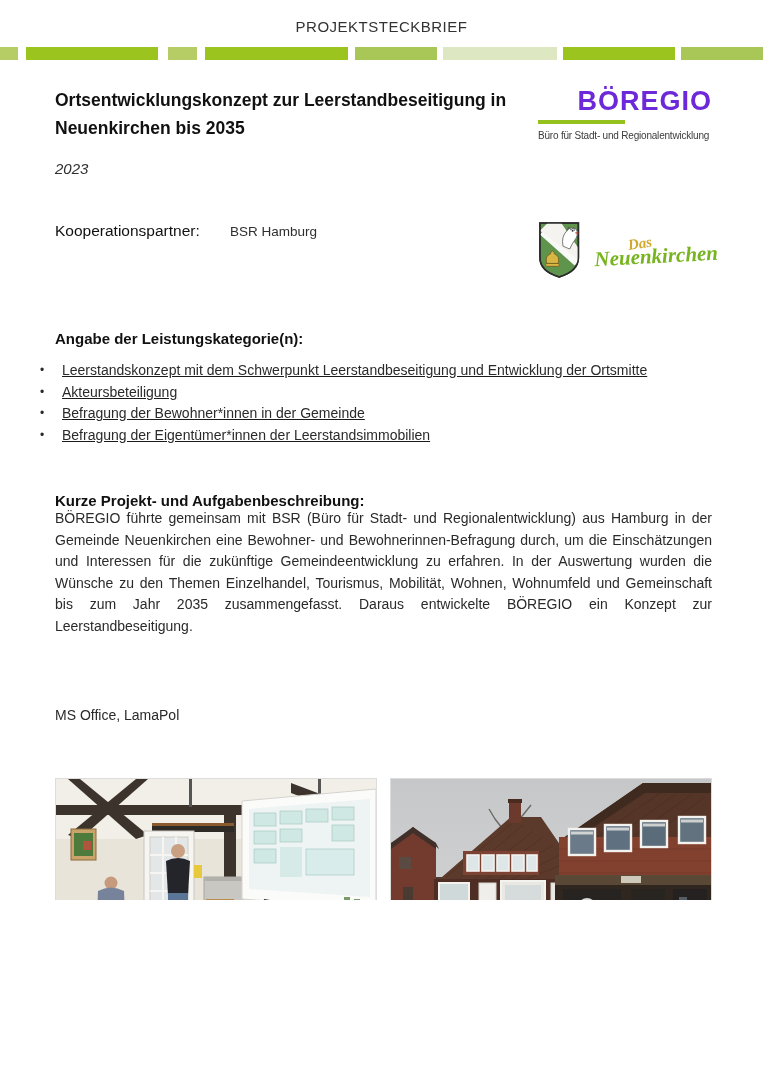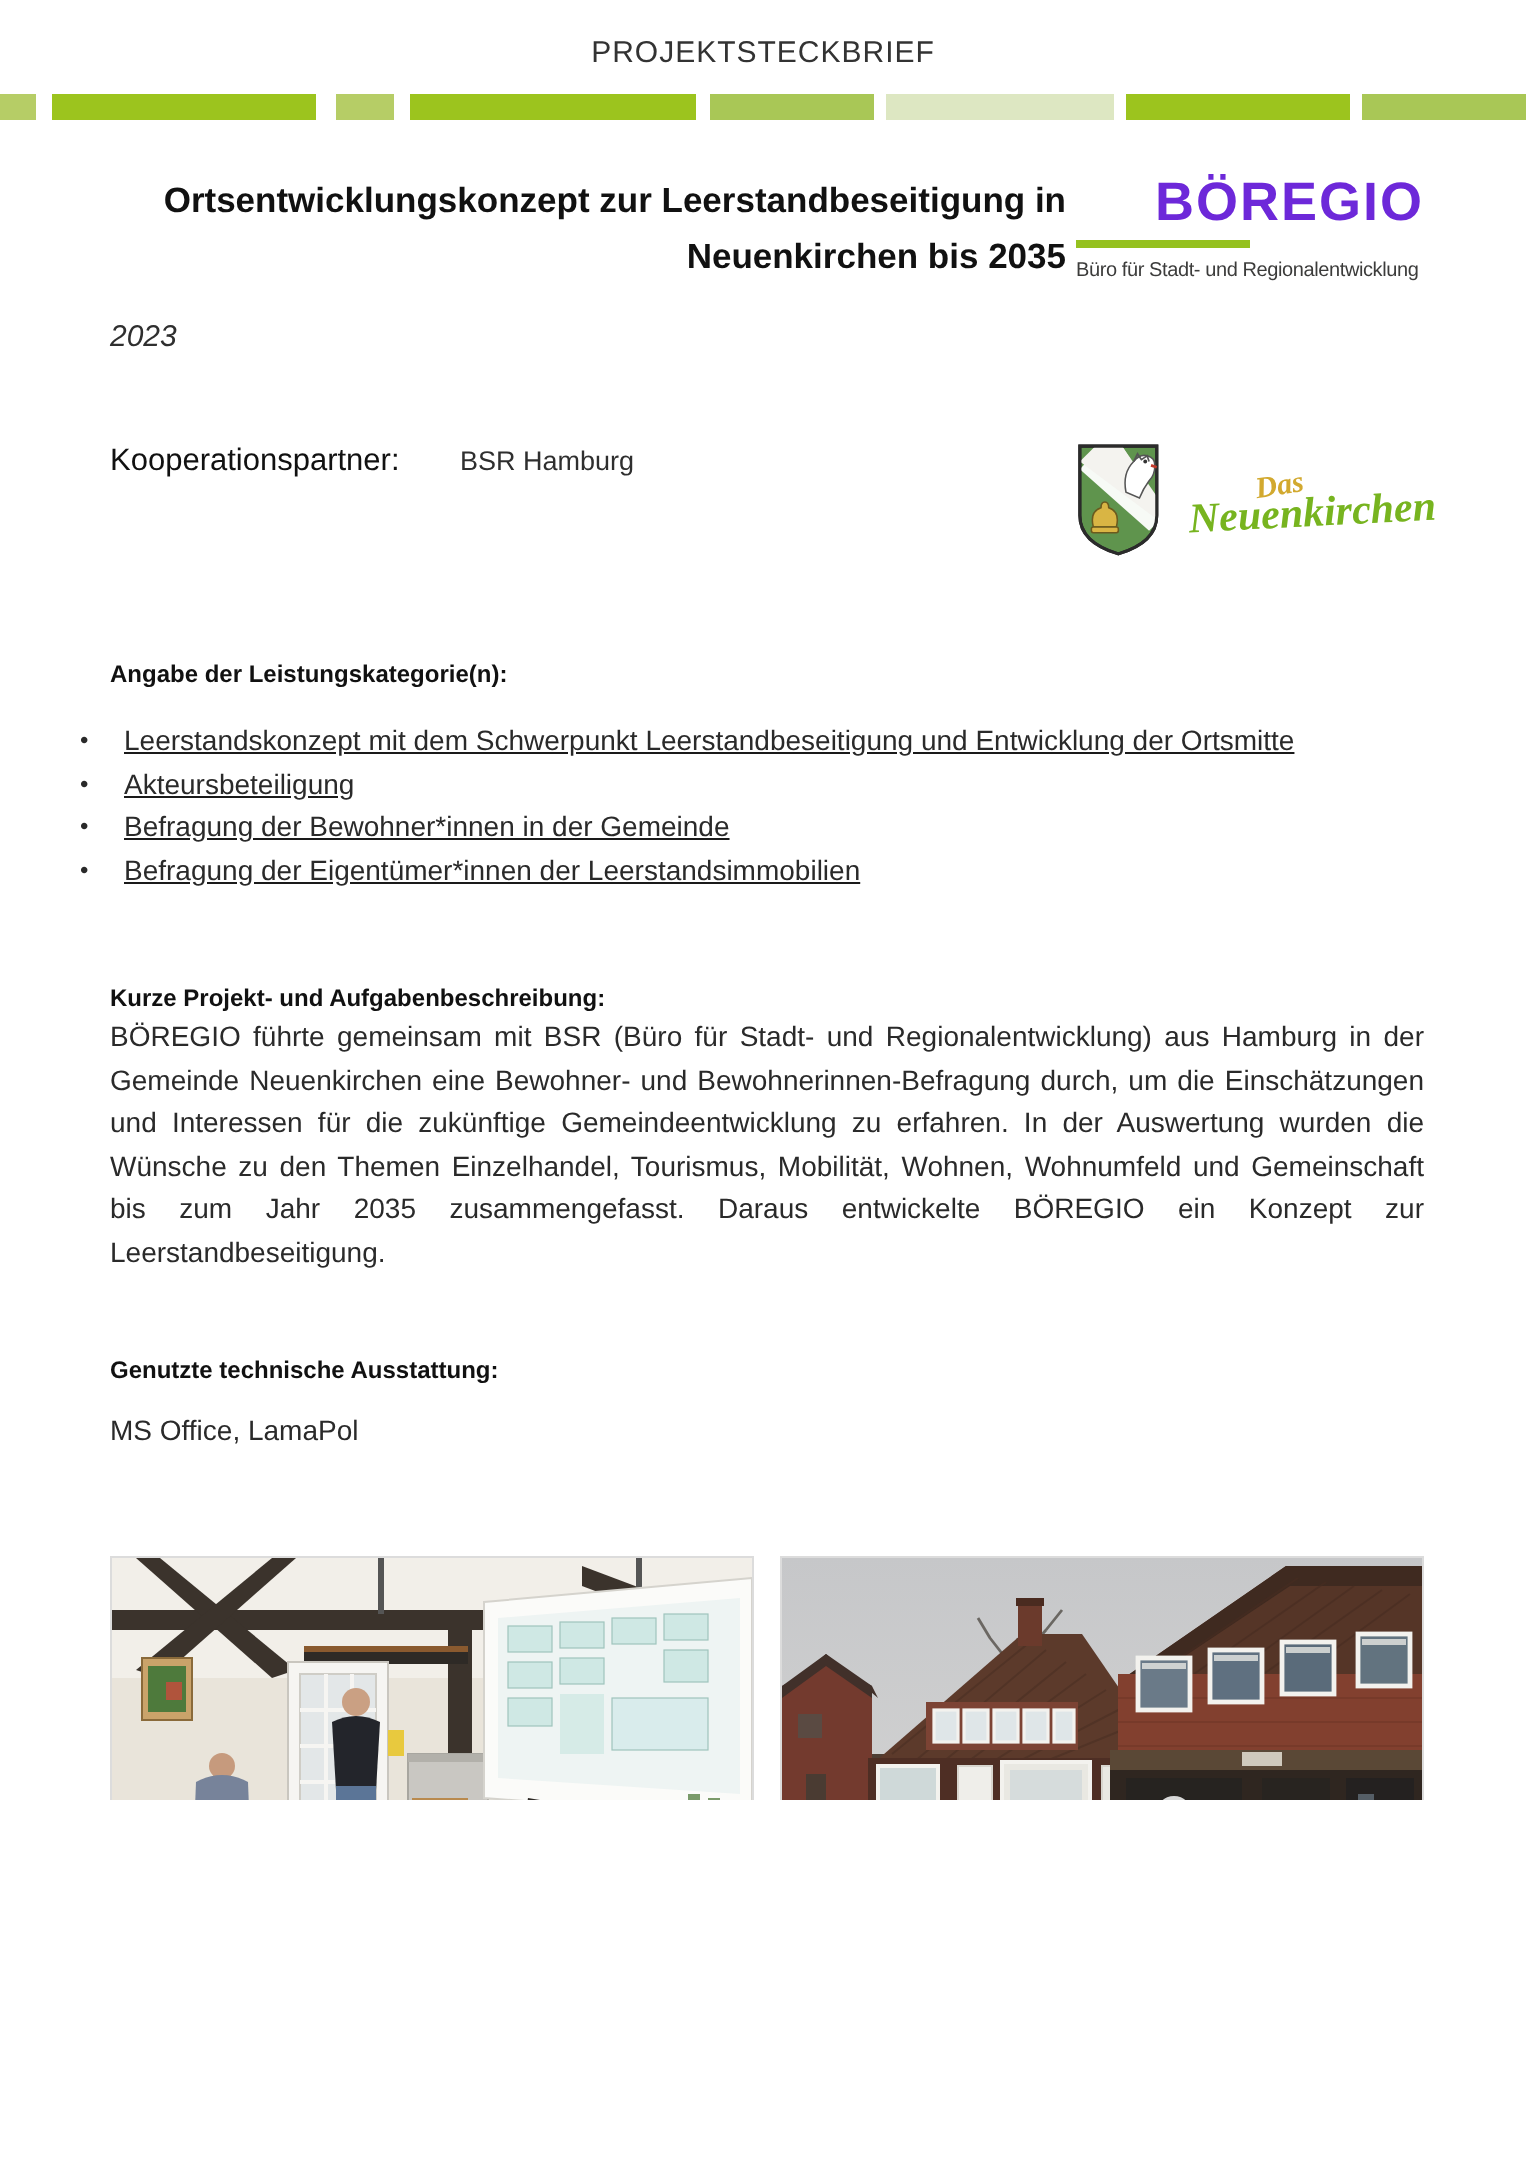--- a/index.html
+++ b/index.html
@@ -18,41 +18,41 @@
   .t3{width:29px;margin-right:8px;} .t4{width:143px;margin-right:7px;}
   .t5{width:82px;margin-right:6px;} .t6{width:114px;margin-right:6px;}
   .t7{width:112px;margin-right:6px;} .t8{width:82px;}
   
   .b1{width:57px;margin-right:8px;} .b2{width:100px;margin-right:7px;}
   .b3{width:30px;margin-right:8px;} .b4{width:147px;margin-right:8px;}
   .b5{width:80px;margin-right:5px;} .b6{width:120px;margin-right:5px;}
   .b7{width:85px;margin-right:5px;} .b8{width:98px;}
 
   .title{position:absolute;top:86px;left:55px;width:478px;font-size:17.5px;
-         font-weight:bold;line-height:28px;color:#111;text-align:right;}
+         font-weight:bold;line-height:28px;color:#111;}
   .year{position:absolute;top:160px;left:55px;font-size:15px;font-style:italic;color:#2f2f2f;}
 
   .logo{position:absolute;top:86px;left:538px;width:174px;}
   .logo-word{font-size:27px;font-weight:bold;letter-spacing:1px;color:#6d28d9;
              text-align:right;line-height:30px;}
   .logo-line{height:4px;width:87px;margin-top:4px;}
   .logo-sub{margin-top:6px;font-size:10px;letter-spacing:-0.2px;color:#3c3c3b;white-space:nowrap;}
 
   .client{position:absolute;top:222px;left:55px;width:470px;}
   .client-row{display:flex;align-items:baseline;height:26px;}
   .client-label{width:175px;font-size:15.5px;color:#111;}
   .client-value{font-size:13.5px;color:#2f2f2f;}
 
   .muni{position:absolute;top:218px;left:538px;width:180px;height:64px;display:flex;align-items:center;}
   .muni-text{margin-left:14px;transform:rotate(-3deg);font-family:"Liberation Serif",serif;}
   .muni-das{font-size:15px;font-weight:bold;font-style:italic;color:#d2a92f;
             margin-left:34px;margin-bottom:-4px;transform:rotate(-6deg);}
   .muni-name{font-size:21px;font-weight:bold;font-style:italic;color:#77b41f;}
 
-  .section-h{position:absolute;left:55px;font-size:12px;font-weight:bold;color:#111;}
+  .section-h{position:absolute;left:55px;font-size:15px;font-weight:bold;color:#111;}
   .h-cat{top:330px;} .h-desc{top:492px;} .h-equip{top:678px;}
 
   .bullets{position:absolute;top:360px;left:38px;width:657px;margin:0;padding:0;list-style:none;text-decoration:underline;}
   .bullets li{position:relative;padding-left:24px;font-size:14px;line-height:21.5px;
               color:#2a2a2a;text-align:justify;}
   .bullets li::before{content:"•";position:absolute;left:2px;top:0;font-size:12px;color:#2a2a2a;}
 
   .desc{position:absolute;top:508px;left:55px;width:657px;font-size:14px;line-height:21.5px;
         color:#2a2a2a;text-align:justify;margin:0;}
   .equip{position:absolute;top:707px;left:55px;font-size:14px;color:#2a2a2a;text-align:center;}
@@ -119,21 +119,20 @@
   <ul class="bullets">
     <li>Leerstandskonzept mit dem Schwerpunkt Leerstandbeseitigung und Entwicklung der Ortsmitte</li>
     <li>Akteursbeteiligung</li>
     <li>Befragung der Bewohner*innen in der Gemeinde</li>
     <li>Befragung der Eigentümer*innen der Leerstandsimmobilien</li>
   </ul>
 
   <div class="section-h h-desc">Kurze Projekt- und Aufgabenbeschreibung:</div>
   <p class="desc">BÖREGIO führte gemeinsam mit BSR (Büro für Stadt- und Regionalentwicklung) aus Hamburg in der Gemeinde Neuenkirchen eine Bewohner- und Bewohnerinnen-Befragung durch, um die Einschätzungen und Interessen für die zukünftige Gemeindeentwicklung zu erfahren. In der Auswertung wurden die Wünsche zu den Themen Einzelhandel, Tourismus, Mobilität, Wohnen, Wohnumfeld und Gemeinschaft bis zum Jahr 2035 zusammengefasst. Daraus entwickelte BÖREGIO ein Konzept zur Leerstandbeseitigung.</p>
 
-  <div class="section-h h-equip">Genutzte technische Ausstattung:</div>
   <div class="equip">MS Office, LamaPol</div>
 
   <div class="photo photo-left">
     <svg width="320" height="212" viewBox="0 0 320 212">
       <rect width="320" height="212" fill="#e9e4da"></rect>
       <rect y="0" width="320" height="60" fill="#f2efe9"></rect>
       <rect y="140" width="320" height="72" fill="#b7b3ab"></rect>
 
       <rect x="0" y="26" width="235" height="10" fill="#3b332c"></rect>
       <polygon points="12,0 24,0 92,56 80,60" fill="#3b332c"></polygon>

